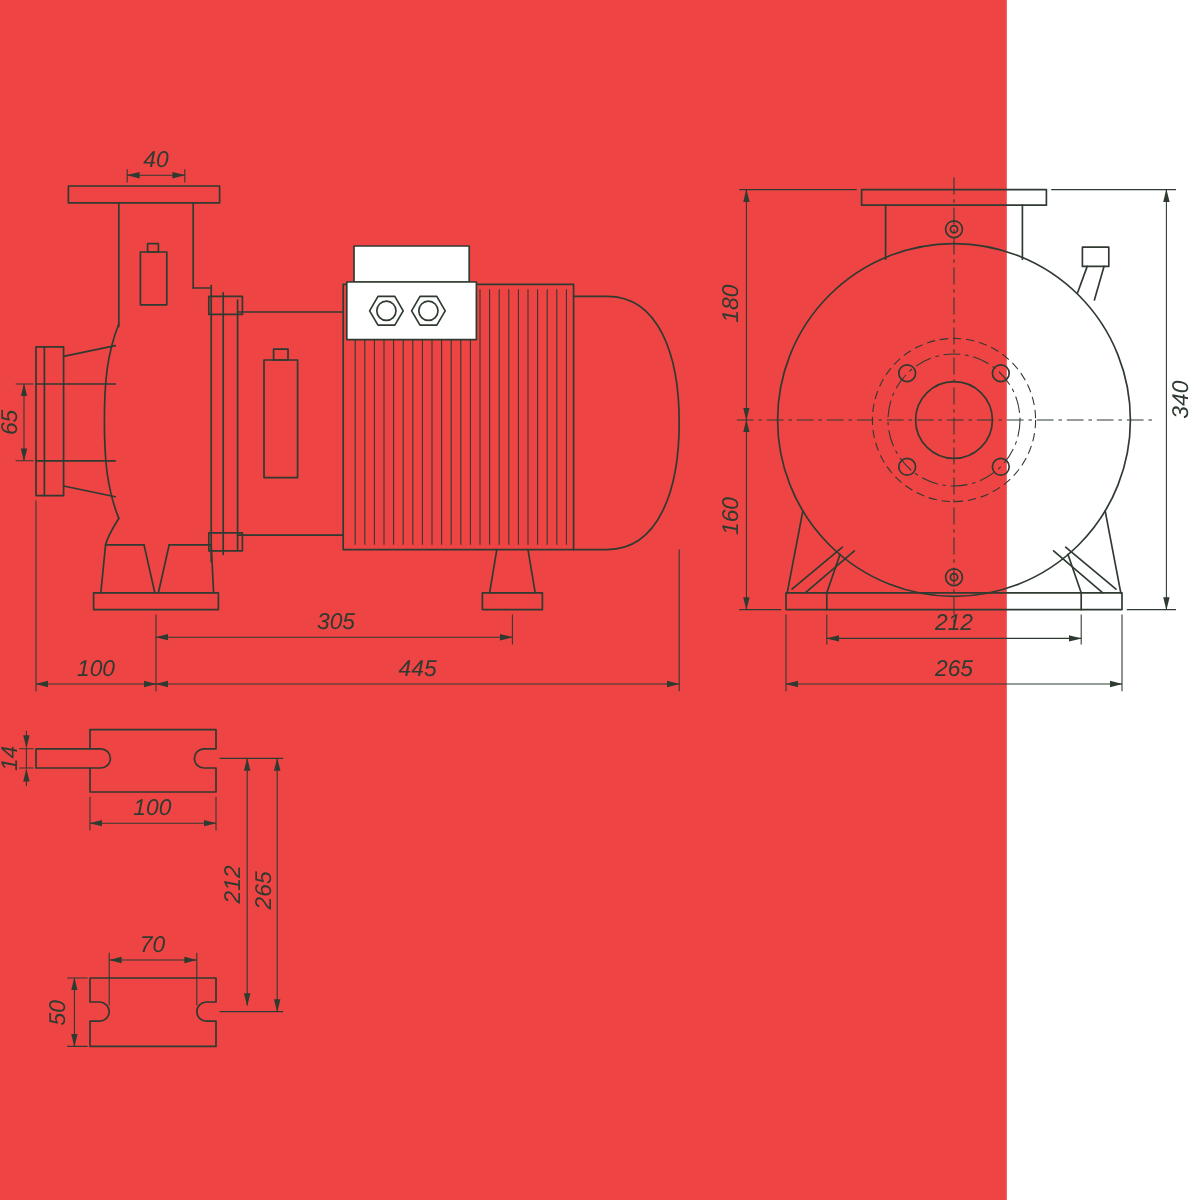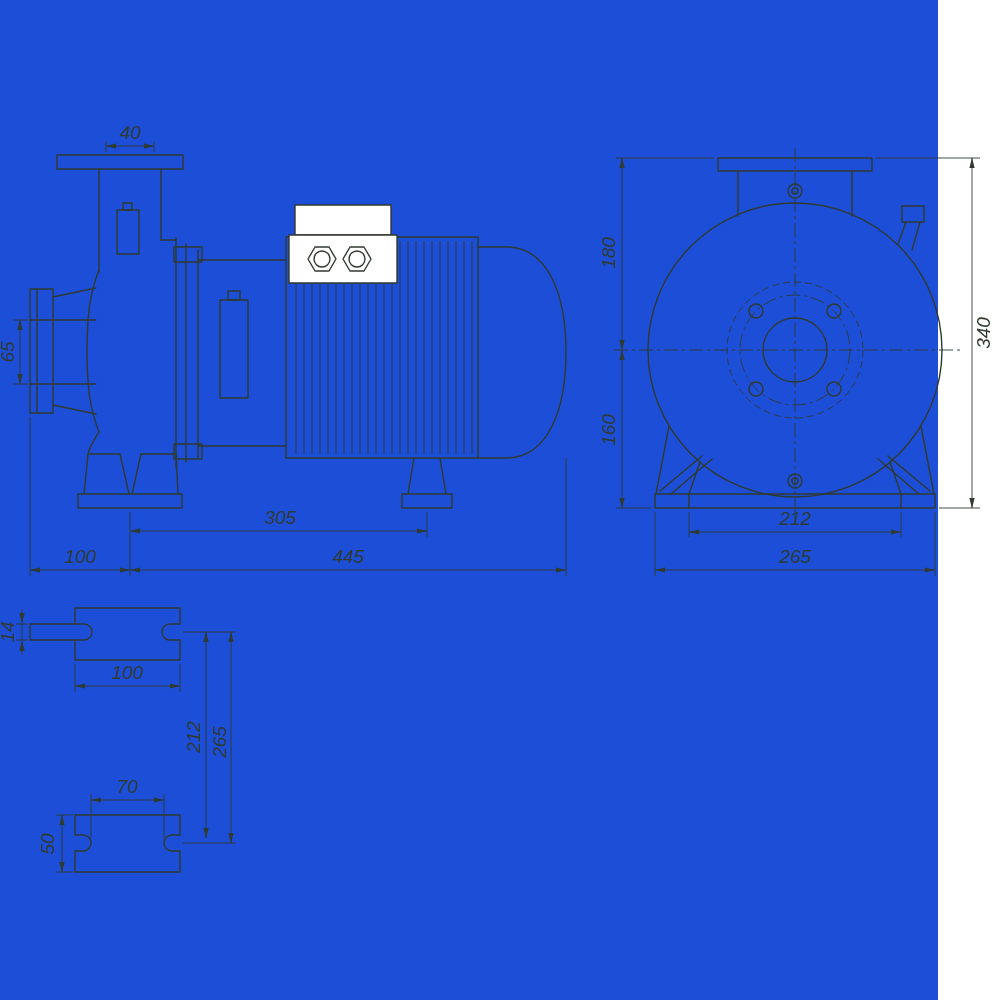--- a/index.html
+++ b/index.html
@@ -1,16 +1,16 @@
 <!DOCTYPE html>
 <html><head>
 <meta charset="utf-8">
 <style>
   html, body { margin: 0; padding: 0; background: #ffffff; }
-  .sheet { width: 938px; height: 1000px; background: #1d4ed8; position: relative; text-decoration: underline; }
+  .sheet { width: 839px; height: 1000px; background: #ef4444; position: relative; text-decoration: underline; }
   svg { display: block; }
   .obj  { stroke: #2f3a31; stroke-width: 1.4; fill: none; stroke-linecap: round; stroke-linejoin: round; }
   .thin { stroke: #2f3a31; stroke-width: 0.9; fill: none; stroke-linecap: butt; }
   .cl   { stroke-dasharray: 14 4 3 4; }
   .hid  { stroke-dasharray: 7 4; }
   .wfill { fill: #ffffff; }
   text {
     font-family: "Liberation Sans", sans-serif;
     font-style: italic;
     font-size: 19px;

